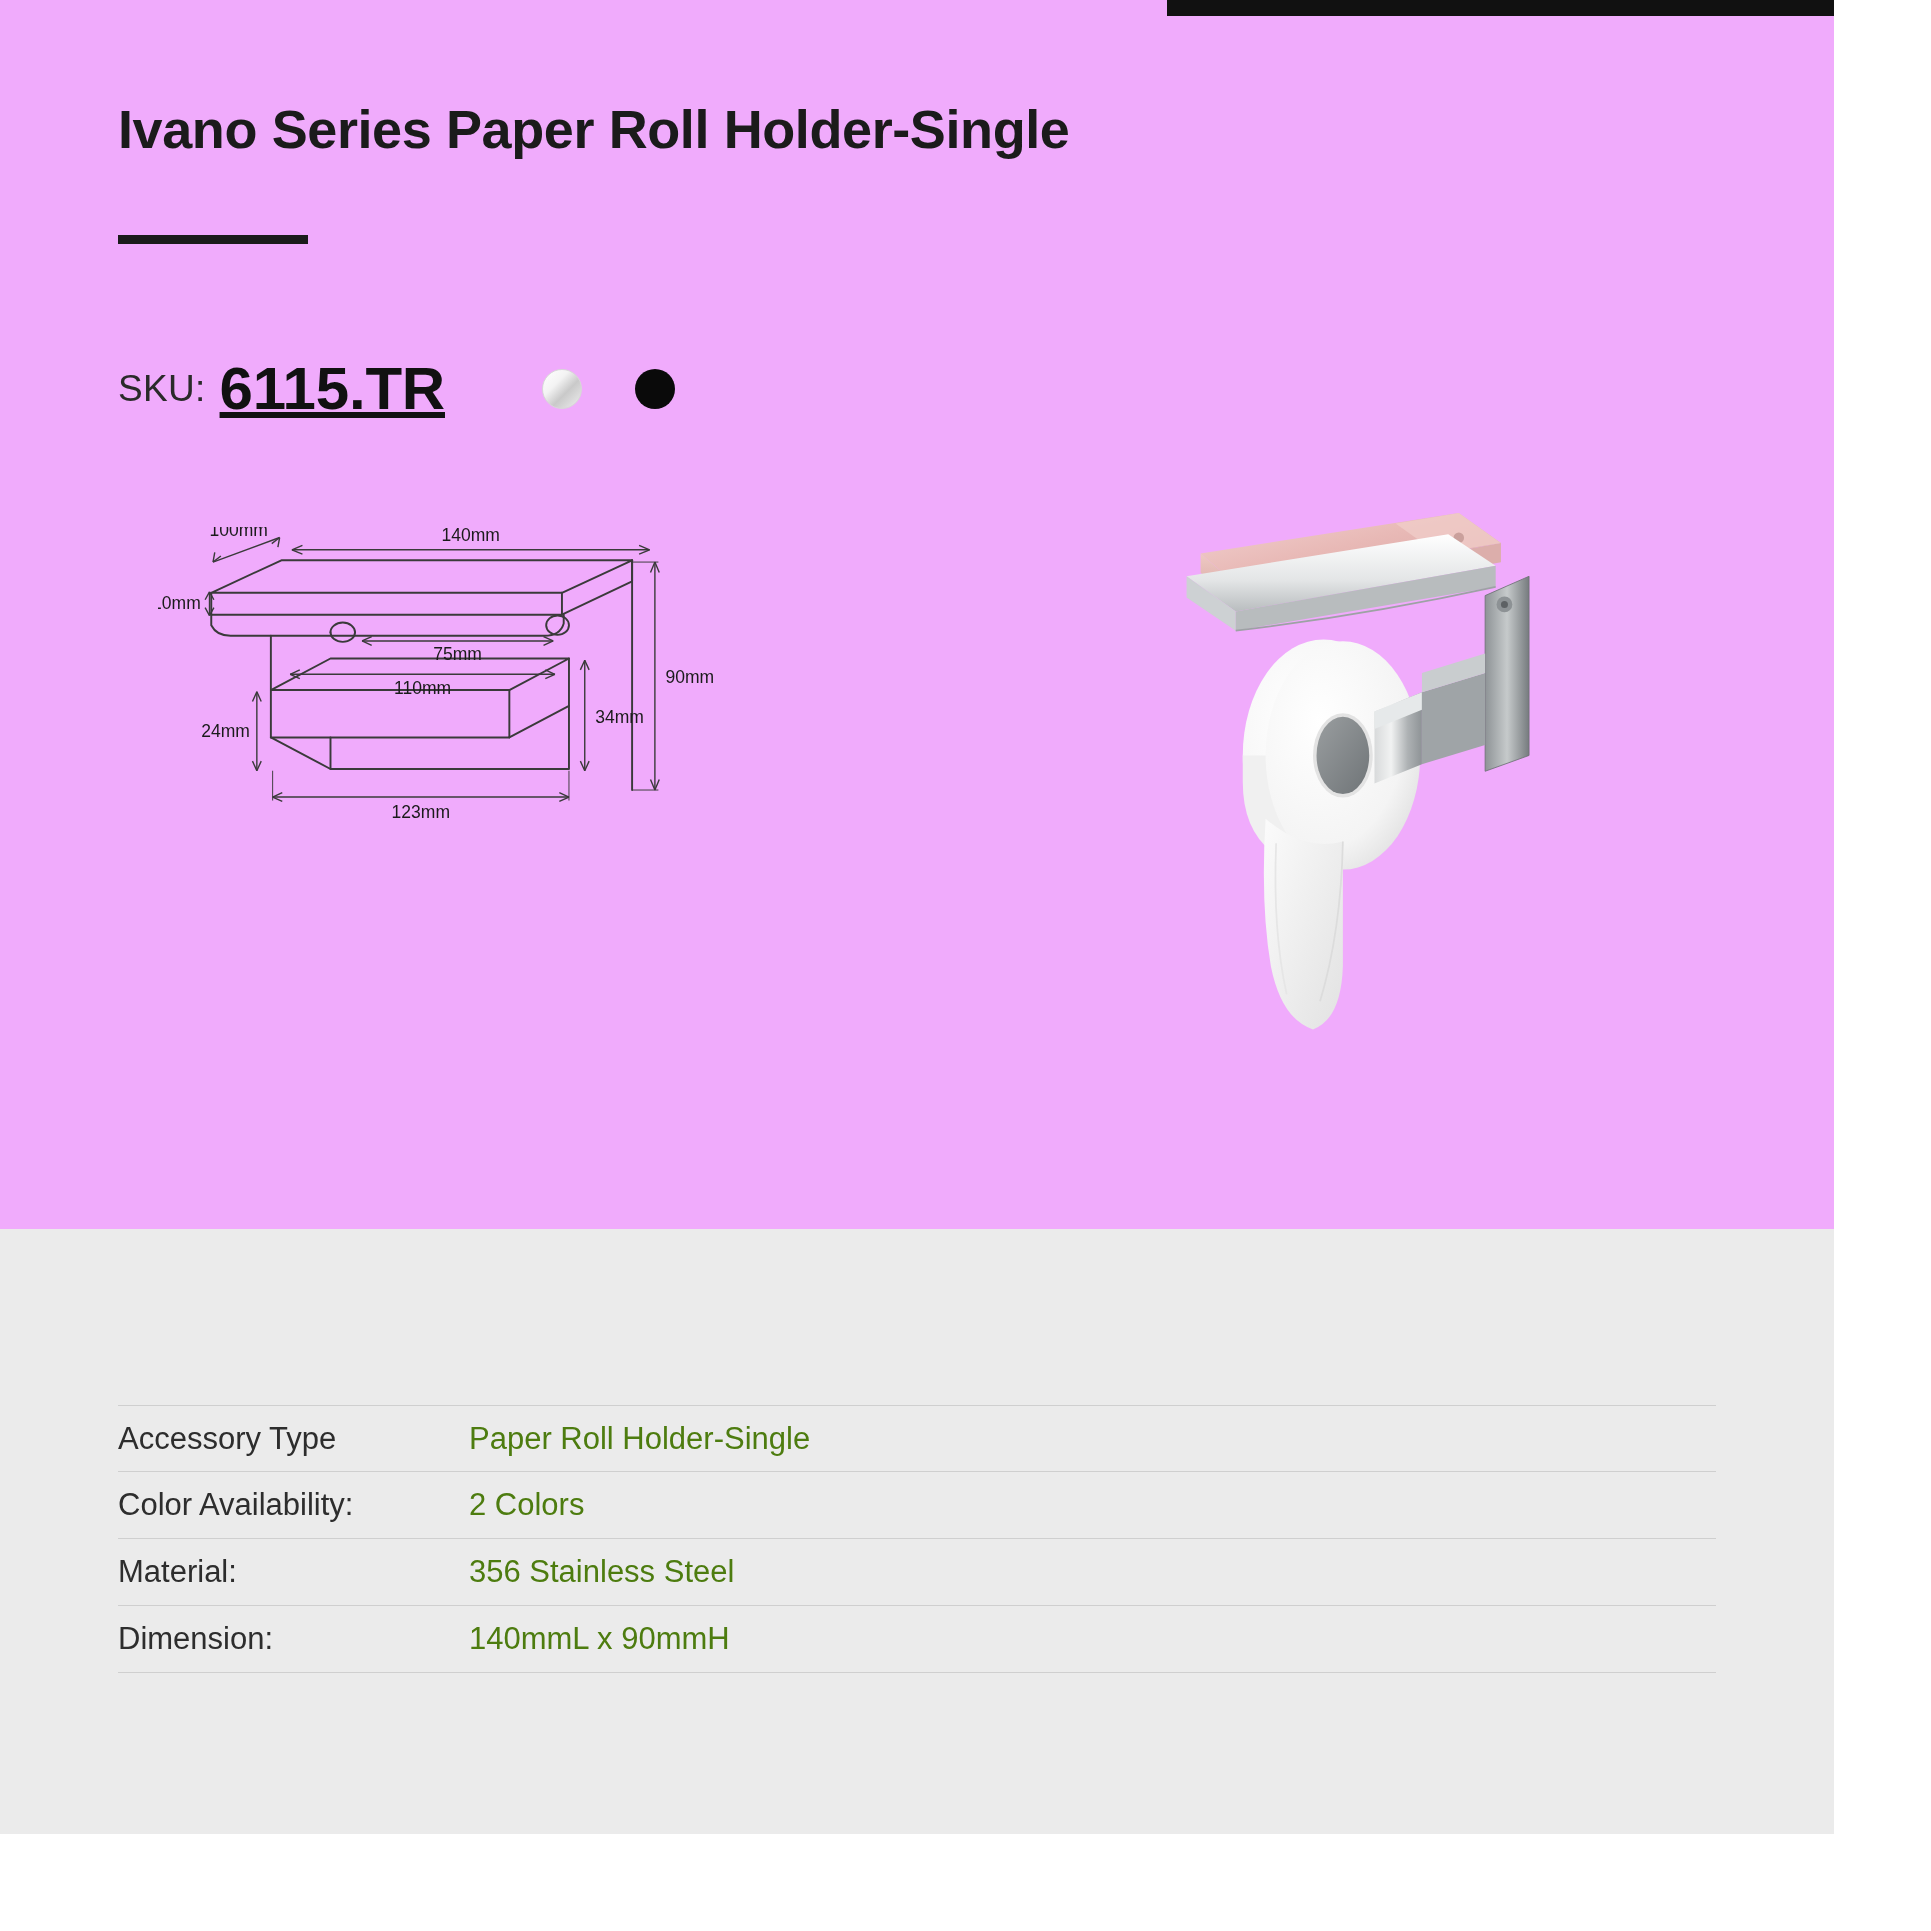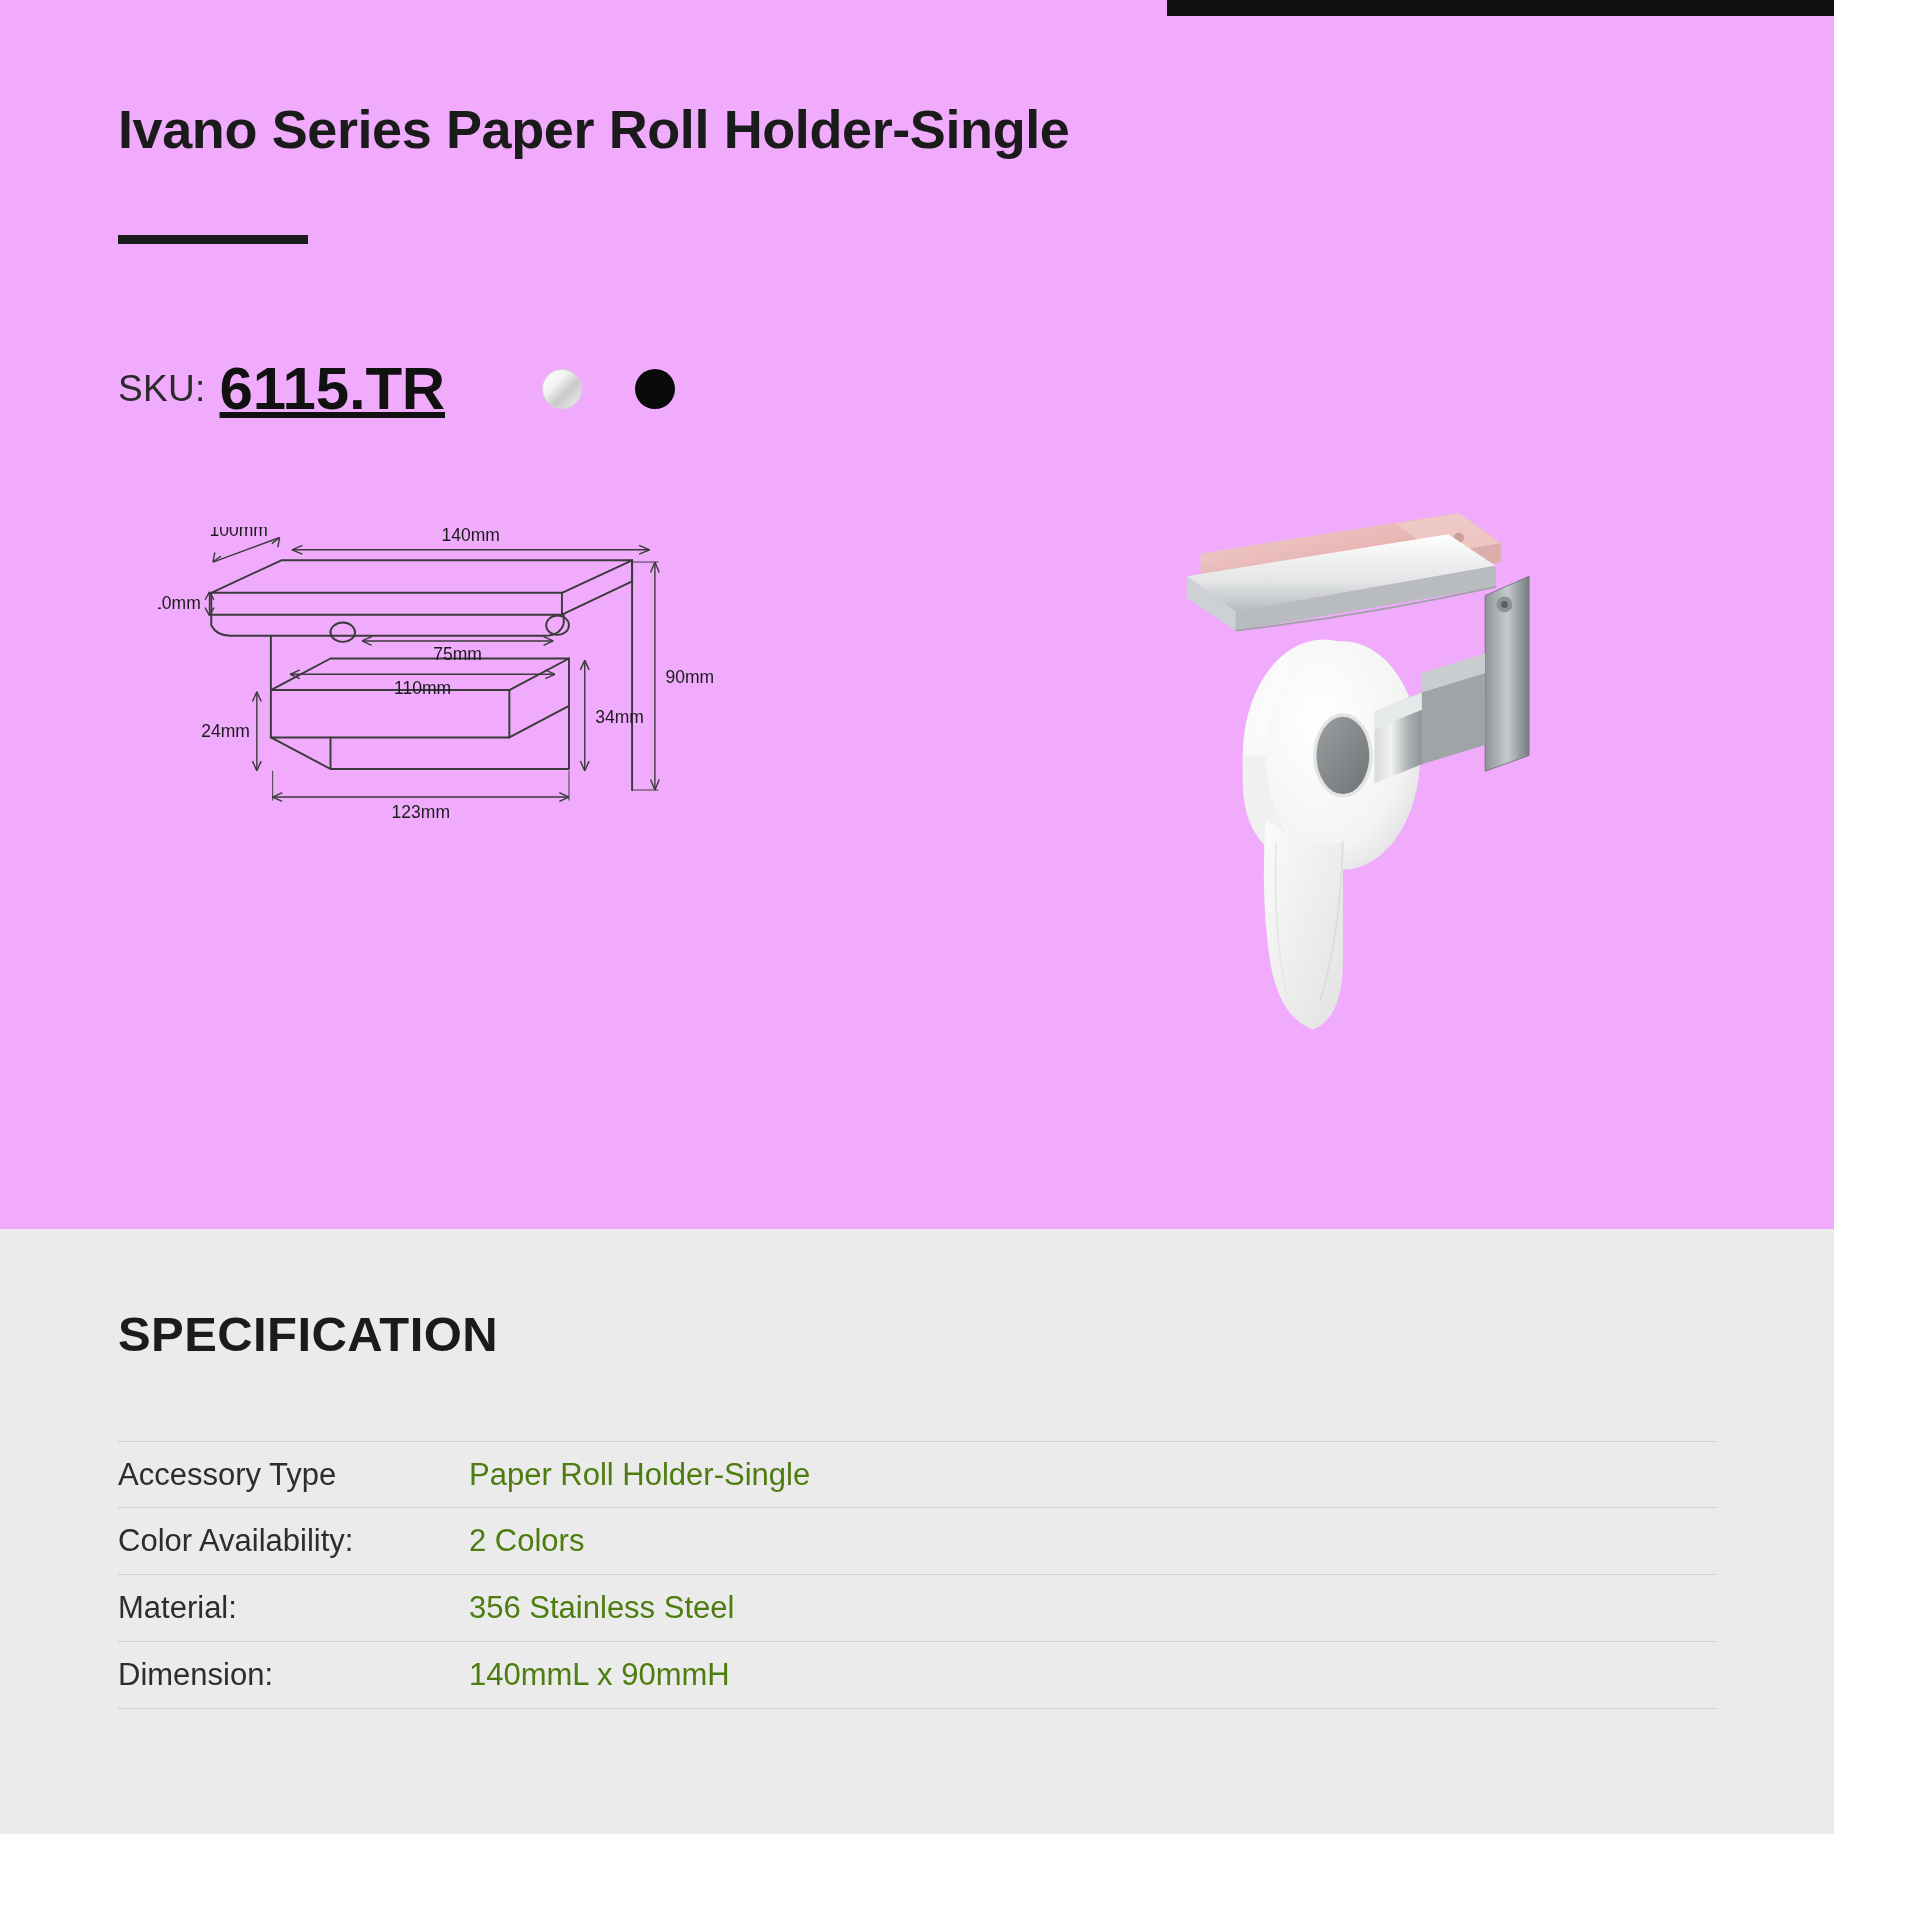--- a/index.html
+++ b/index.html
@@ -119,21 +119,21 @@
     position: absolute;
     left: 118px; top: 176px;
     width: 1598px;
   }
   .spec-row {
     display: flex;
     align-items: center;
     height: 67px;
     border-bottom: 1.8px solid #cfcfcf;
   }
-  .spec-row:first-child { border-top: 1.8px solid #cfcfcf; margin-top: 36px; }
+  .spec-row:first-child { border-top: 1.8px solid #cfcfcf; }
   .spec-key {
     width: 351px;
     font-size: 31px;
     color: #2d2d2d;
   }
   .spec-val {
     font-size: 31px;
     color: #4d7c0f;
   }
 </style>
@@ -326,21 +326,20 @@
           <path d="M276 250 L330 228 L330 248 L276 270 Z" fill="#e6e9ea"></path>
           <path d="M330 228 L402 206 L402 288 L330 310 Z" fill="#9fa4a7"></path>
         </g>
         <path d="M330 206 L402 184 L402 206 L330 228 Z" fill="#c9cdcf"></path>
       </svg>
     </div>
 
   </div>
 
   <div class="spec-section">
-    <h2 class="spec-title">SPECIFICATION</h2>
     <div class="spec-table">
       <div class="spec-row">
         <div class="spec-key">Accessory Type</div>
         <div class="spec-val">Paper Roll Holder-Single</div>
       </div>
       <div class="spec-row">
         <div class="spec-key">Color Availability:</div>
         <div class="spec-val">2 Colors</div>
       </div>
       <div class="spec-row">

